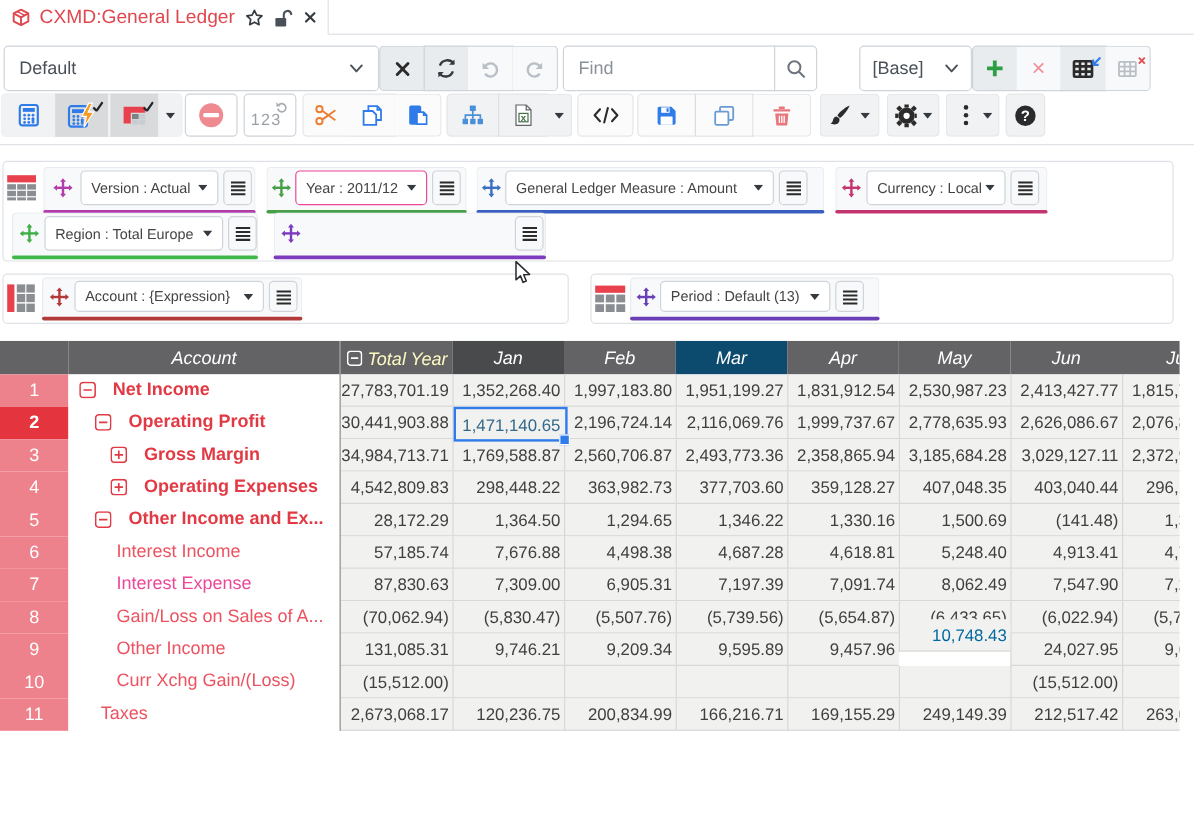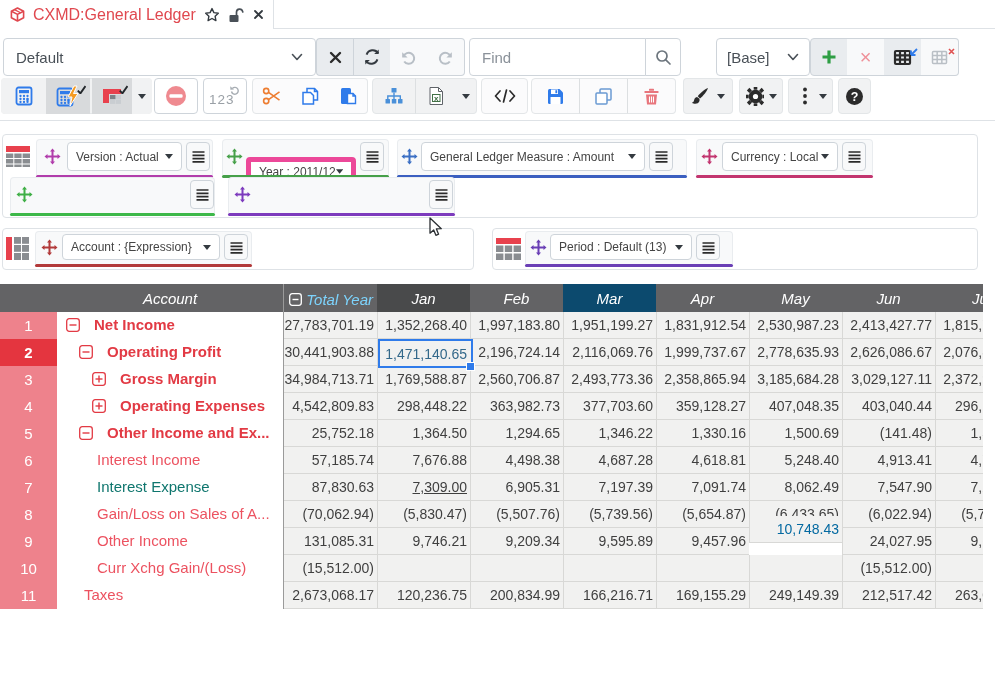--- a/index.html
+++ b/index.html
@@ -366,21 +366,21 @@
 <div class="abs" style="left:226px;top:148px;width:17px;height:17px;"><svg width="17" height="17" viewBox="0 0 17 17" style="">
         <g fill="#46a049">
           <path d="M8.5 0.5 L11 3.5 H6 Z"></path>
           <path d="M8.5 16.5 L11 13.5 H6 Z"></path>
 <path d="M0.5 8.5 L3.5 6 V11 Z"></path>
           <path d="M16.5 8.5 L13.5 6 V11 Z"></path>
 <rect x="7.5" y="2.8" width="2" height="11.4"></rect>
           <rect x="2.8" y="7.5" width="11.4" height="2"></rect>
         </g>
       </svg></div>
-<div class="abs" style="left:246px;top:142px;width:110px;height:29px;background:#fff;border:5px solid #ec4899;border-radius:4px;display:flex;align-items:center;justify-content:space-between;padding:0 8px;font-size:12px;color:#444;white-space:nowrap;margin-top:15px;">
+<div class="abs" style="left:246px;top:142px;width:110px;height:29px;background:#fff;border:1px solid #ec4899;border-radius:4px;display:flex;align-items:center;justify-content:space-between;padding:0 8px;font-size:12px;color:#444;white-space:nowrap;">
       <span>Year : 2011/12</span>
       <svg width="8" height="5" viewBox="0 0 8 5" style="">
         <path d="M0 0 L8 0 L4.0 5 Z" fill="#343a40"></path>
       </svg>
     </div>
 <div class="abs" style="left:360px;top:142px;width:24px;height:29px;background:#f8f9fa;border:1px solid #ced4da;border-radius:4px;display:flex;align-items:center;justify-content:center;">
       <svg width="15" height="15" viewBox="0 0 15 15" style="">
         <g stroke="#2b2b2b" stroke-width="1.7">
           <path d="M1.5 3 H13.5 M1.5 6.3 H13.5 M1.5 9.6 H13.5 M1.5 12.9 H13.5"></path>
         </g>
@@ -441,20 +441,26 @@
 <div class="abs" style="left:16px;top:186px;width:17px;height:17px;"><svg width="17" height="17" viewBox="0 0 17 17" style="">
         <g fill="#3faf46">
           <path d="M8.5 0.5 L11 3.5 H6 Z"></path>
           <path d="M8.5 16.5 L11 13.5 H6 Z"></path>
 <path d="M0.5 8.5 L3.5 6 V11 Z"></path>
           <path d="M16.5 8.5 L13.5 6 V11 Z"></path>
 <rect x="7.5" y="2.8" width="2" height="11.4"></rect>
           <rect x="2.8" y="7.5" width="11.4" height="2"></rect>
         </g>
       </svg></div>
+<div class="abs" style="left:37px;top:180px;width:149px;height:29px;background:#fff;border:1px solid #ced4da;border-radius:4px;display:flex;align-items:center;justify-content:space-between;padding:0 8px;font-size:12px;color:#444;white-space:nowrap;">
+      <span>Region : Total Europe</span>
+      <svg width="8" height="5" viewBox="0 0 8 5" style="">
+        <path d="M0 0 L8 0 L4.0 5 Z" fill="#343a40"></path>
+      </svg>
+    </div>
 <div class="abs" style="left:190px;top:180px;width:24px;height:29px;background:#f8f9fa;border:1px solid #ced4da;border-radius:4px;display:flex;align-items:center;justify-content:center;">
       <svg width="15" height="15" viewBox="0 0 15 15" style="">
         <g stroke="#2b2b2b" stroke-width="1.7">
           <path d="M1.5 3 H13.5 M1.5 6.3 H13.5 M1.5 9.6 H13.5 M1.5 12.9 H13.5"></path>
         </g>
       </svg>
     </div>
 <div class="abs" style="left:10px;top:213px;width:205px;height:3px;background:#3db849;border-radius:2px;"></div>
 <div class="abs" style="left:228px;top:177px;width:227px;height:36px;background:#f8f9fa;border:1px solid #e9ecef;border-bottom:none;border-radius:4px 4px 0 0;"></div>
 <div class="abs" style="left:234px;top:186px;width:17px;height:17px;"><svg width="17" height="17" viewBox="0 0 17 17" style="">
@@ -548,21 +554,21 @@
         </g>
       </svg>
     </div>
 <div class="abs" style="left:525px;top:264px;width:208px;height:3px;background:#6a3fb5;border-radius:2px;"></div>
 <div class="abs" style="left:429px;top:217px;width:14px;height:20px;z-index:50;"><svg width="14" height="20" viewBox="0 0 14 20" style="">
         <path d="M1 1 L1 16.2 L4.7 12.9 L6.9 18.3 L9.6 17.2 L7.4 11.9 L12.3 11.7 Z" fill="#fff" stroke="#2b2f33" stroke-width="1.3" stroke-linejoin="round"></path>
       </svg></div>
 <div class="abs" style="left:0;top:284px;width:983px;height:326px;overflow:hidden;">
 <div style="position:absolute;left:0px;top:0;width:57px;height:28px;background:#636365;color:#fff;font-style:italic;font-size:15px;display:flex;align-items:center;justify-content:center;"></div>
 <div style="position:absolute;left:57px;top:0;width:226px;height:28px;background:#636365;color:#fff;font-style:italic;font-size:15px;display:flex;align-items:center;justify-content:center;">Account</div>
-<div style="position:absolute;left:283px;top:0;width:94px;height:28px;background:#636365;color:#7dd3fc;font-style:italic;font-size:15px;">
+<div style="position:absolute;left:283px;top:0;width:94px;height:28px;background:#636365;color:#fef9c3;font-style:italic;font-size:15px;">
         <span style="position:absolute;left:6px;top:8px;"><svg width="13" height="13" viewBox="0 0 13 13" style="">
             <rect x="0.7" y="0.7" width="11.6" height="11.6" rx="2.5" fill="none" stroke="#fff" stroke-width="1.3"></rect>
             <path d="M3.5 6.5 H9.5" stroke="#fff" stroke-width="1.4"></path>
           </svg></span>
         <span style="position:absolute;right:4px;top:7px;">Total Year</span>
       </div>
 <div style="position:absolute;left:377px;top:0;width:93px;height:28px;background:#494a4b;color:#fff;font-style:italic;font-size:15px;display:flex;align-items:center;justify-content:center;">Jan</div>
 <div style="position:absolute;left:470px;top:0;width:93px;height:28px;background:#636365;color:#fff;font-style:italic;font-size:15px;display:flex;align-items:center;justify-content:center;">Feb</div>
 <div style="position:absolute;left:563px;top:0;width:93px;height:28px;background:#0c4a6e;color:#fff;font-style:italic;font-size:15px;display:flex;align-items:center;justify-content:center;">Mar</div>
 <div style="position:absolute;left:656px;top:0;width:93px;height:28px;background:#636365;color:#fff;font-style:italic;font-size:15px;display:flex;align-items:center;justify-content:center;">Apr</div>
@@ -636,21 +642,21 @@
 <div style="position:absolute;left:842px;top:109px;width:93px;height:27px;background:#f1f1f0;color:#3f3f3f;font-size:14px;display:flex;align-items:center;justify-content:flex-end;padding-right:3px;border-left:1px solid #d8d8d6;border-bottom:1px solid #d8d8d6;">403,040.44</div>
 <div style="position:absolute;left:935px;top:109px;width:93px;height:27px;background:#f1f1f0;color:#3f3f3f;font-size:14px;display:flex;align-items:center;justify-content:flex-end;padding-right:3px;border-left:1px solid #d8d8d6;border-bottom:1px solid #d8d8d6;">296,123.45</div>
 <div style="position:absolute;left:0;top:136px;width:57px;height:27px;background:#ee828c;color:#fff;font-size:15px;display:flex;align-items:center;justify-content:center;">5</div>
 <div style="position:absolute;left:57px;top:136px;width:226px;height:27px;background:#fff;color:#e23f48;font-size:15px;overflow:hidden;">
         <span style="position:absolute;left:22px;top:6px;"><svg width="14" height="14" viewBox="0 0 14 14" style="">
             <rect x="0.7" y="0.7" width="12.6" height="12.6" rx="2.5" fill="none" stroke="#e23a44" stroke-width="1.3"></rect>
             <path d="M3.5 7.0 H10.5" stroke="#e23a44" stroke-width="1.4"></path>
           </svg></span>
         <span style="position:absolute;left:50px;top:4px;font-weight:bold;white-space:nowrap;color:#e23a44;">Other Income and Ex...</span>
       </div>
-<div style="position:absolute;left:283px;top:136px;width:94px;height:27px;background:#f1f1f0;color:#3f3f3f;font-size:14px;display:flex;align-items:center;justify-content:flex-end;padding-right:3px;border-left:1px solid #d8d8d6;border-bottom:1px solid #d8d8d6;">25,752.18</div>
+<div style="position:absolute;left:283px;top:136px;width:94px;height:27px;background:#f1f1f0;color:#3f3f3f;font-size:14px;display:flex;align-items:center;justify-content:flex-end;padding-right:3px;border-left:1px solid #d8d8d6;border-bottom:1px solid #d8d8d6;">28,172.29</div>
 <div style="position:absolute;left:377px;top:136px;width:93px;height:27px;background:#f1f1f0;color:#3f3f3f;font-size:14px;display:flex;align-items:center;justify-content:flex-end;padding-right:3px;border-left:1px solid #d8d8d6;border-bottom:1px solid #d8d8d6;">1,364.50</div>
 <div style="position:absolute;left:470px;top:136px;width:93px;height:27px;background:#f1f1f0;color:#3f3f3f;font-size:14px;display:flex;align-items:center;justify-content:flex-end;padding-right:3px;border-left:1px solid #d8d8d6;border-bottom:1px solid #d8d8d6;">1,294.65</div>
 <div style="position:absolute;left:563px;top:136px;width:93px;height:27px;background:#f1f1f0;color:#3f3f3f;font-size:14px;display:flex;align-items:center;justify-content:flex-end;padding-right:3px;border-left:1px solid #d8d8d6;border-bottom:1px solid #d8d8d6;">1,346.22</div>
 <div style="position:absolute;left:656px;top:136px;width:93px;height:27px;background:#f1f1f0;color:#3f3f3f;font-size:14px;display:flex;align-items:center;justify-content:flex-end;padding-right:3px;border-left:1px solid #d8d8d6;border-bottom:1px solid #d8d8d6;">1,330.16</div>
 <div style="position:absolute;left:749px;top:136px;width:93px;height:27px;background:#f1f1f0;color:#3f3f3f;font-size:14px;display:flex;align-items:center;justify-content:flex-end;padding-right:3px;border-left:1px solid #d8d8d6;border-bottom:1px solid #d8d8d6;">1,500.69</div>
 <div style="position:absolute;left:842px;top:136px;width:93px;height:27px;background:#f1f1f0;color:#3f3f3f;font-size:14px;display:flex;align-items:center;justify-content:flex-end;padding-right:3px;border-left:1px solid #d8d8d6;border-bottom:1px solid #d8d8d6;">(141.48)</div>
 <div style="position:absolute;left:935px;top:136px;width:93px;height:27px;background:#f1f1f0;color:#3f3f3f;font-size:14px;display:flex;align-items:center;justify-content:flex-end;padding-right:3px;border-left:1px solid #d8d8d6;border-bottom:1px solid #d8d8d6;">1,345.67</div>
 <div style="position:absolute;left:0;top:163px;width:57px;height:27px;background:#ee828c;color:#fff;font-size:15px;display:flex;align-items:center;justify-content:center;">6</div>
 <div style="position:absolute;left:57px;top:163px;width:226px;height:27px;background:#fff;color:#e23f48;font-size:15px;overflow:hidden;">
         <span style="position:absolute;left:40px;top:4px;white-space:nowrap;color:#ec5260;">Interest Income</span>
@@ -658,24 +664,24 @@
 <div style="position:absolute;left:283px;top:163px;width:94px;height:27px;background:#f1f1f0;color:#3f3f3f;font-size:14px;display:flex;align-items:center;justify-content:flex-end;padding-right:3px;border-left:1px solid #d8d8d6;border-bottom:1px solid #d8d8d6;">57,185.74</div>
 <div style="position:absolute;left:377px;top:163px;width:93px;height:27px;background:#f1f1f0;color:#3f3f3f;font-size:14px;display:flex;align-items:center;justify-content:flex-end;padding-right:3px;border-left:1px solid #d8d8d6;border-bottom:1px solid #d8d8d6;">7,676.88</div>
 <div style="position:absolute;left:470px;top:163px;width:93px;height:27px;background:#f1f1f0;color:#3f3f3f;font-size:14px;display:flex;align-items:center;justify-content:flex-end;padding-right:3px;border-left:1px solid #d8d8d6;border-bottom:1px solid #d8d8d6;">4,498.38</div>
 <div style="position:absolute;left:563px;top:163px;width:93px;height:27px;background:#f1f1f0;color:#3f3f3f;font-size:14px;display:flex;align-items:center;justify-content:flex-end;padding-right:3px;border-left:1px solid #d8d8d6;border-bottom:1px solid #d8d8d6;">4,687.28</div>
 <div style="position:absolute;left:656px;top:163px;width:93px;height:27px;background:#f1f1f0;color:#3f3f3f;font-size:14px;display:flex;align-items:center;justify-content:flex-end;padding-right:3px;border-left:1px solid #d8d8d6;border-bottom:1px solid #d8d8d6;">4,618.81</div>
 <div style="position:absolute;left:749px;top:163px;width:93px;height:27px;background:#f1f1f0;color:#3f3f3f;font-size:14px;display:flex;align-items:center;justify-content:flex-end;padding-right:3px;border-left:1px solid #d8d8d6;border-bottom:1px solid #d8d8d6;">5,248.40</div>
 <div style="position:absolute;left:842px;top:163px;width:93px;height:27px;background:#f1f1f0;color:#3f3f3f;font-size:14px;display:flex;align-items:center;justify-content:flex-end;padding-right:3px;border-left:1px solid #d8d8d6;border-bottom:1px solid #d8d8d6;">4,913.41</div>
 <div style="position:absolute;left:935px;top:163px;width:93px;height:27px;background:#f1f1f0;color:#3f3f3f;font-size:14px;display:flex;align-items:center;justify-content:flex-end;padding-right:3px;border-left:1px solid #d8d8d6;border-bottom:1px solid #d8d8d6;">4,712.34</div>
 <div style="position:absolute;left:0;top:190px;width:57px;height:27px;background:#ee828c;color:#fff;font-size:15px;display:flex;align-items:center;justify-content:center;">7</div>
 <div style="position:absolute;left:57px;top:190px;width:226px;height:27px;background:#fff;color:#e23f48;font-size:15px;overflow:hidden;">
-        <span style="position:absolute;left:40px;top:4px;white-space:nowrap;color:#0f766e;">Interest Expense</span>
+        <span style="position:absolute;left:40px;top:4px;white-space:nowrap;color:#ec4899;">Interest Expense</span>
       </div>
 <div style="position:absolute;left:283px;top:190px;width:94px;height:27px;background:#f1f1f0;color:#3f3f3f;font-size:14px;display:flex;align-items:center;justify-content:flex-end;padding-right:3px;border-left:1px solid #d8d8d6;border-bottom:1px solid #d8d8d6;">87,830.63</div>
-<div style="position:absolute;left:377px;top:190px;width:93px;height:27px;background:#f1f1f0;color:#3f3f3f;font-size:14px;display:flex;align-items:center;justify-content:flex-end;padding-right:3px;border-left:1px solid #d8d8d6;border-bottom:1px solid #d8d8d6;text-decoration:underline;">7,309.00</div>
+<div style="position:absolute;left:377px;top:190px;width:93px;height:27px;background:#f1f1f0;color:#3f3f3f;font-size:14px;display:flex;align-items:center;justify-content:flex-end;padding-right:3px;border-left:1px solid #d8d8d6;border-bottom:1px solid #d8d8d6;">7,309.00</div>
 <div style="position:absolute;left:470px;top:190px;width:93px;height:27px;background:#f1f1f0;color:#3f3f3f;font-size:14px;display:flex;align-items:center;justify-content:flex-end;padding-right:3px;border-left:1px solid #d8d8d6;border-bottom:1px solid #d8d8d6;">6,905.31</div>
 <div style="position:absolute;left:563px;top:190px;width:93px;height:27px;background:#f1f1f0;color:#3f3f3f;font-size:14px;display:flex;align-items:center;justify-content:flex-end;padding-right:3px;border-left:1px solid #d8d8d6;border-bottom:1px solid #d8d8d6;">7,197.39</div>
 <div style="position:absolute;left:656px;top:190px;width:93px;height:27px;background:#f1f1f0;color:#3f3f3f;font-size:14px;display:flex;align-items:center;justify-content:flex-end;padding-right:3px;border-left:1px solid #d8d8d6;border-bottom:1px solid #d8d8d6;">7,091.74</div>
 <div style="position:absolute;left:749px;top:190px;width:93px;height:27px;background:#f1f1f0;color:#3f3f3f;font-size:14px;display:flex;align-items:center;justify-content:flex-end;padding-right:3px;border-left:1px solid #d8d8d6;border-bottom:1px solid #d8d8d6;">8,062.49</div>
 <div style="position:absolute;left:842px;top:190px;width:93px;height:27px;background:#f1f1f0;color:#3f3f3f;font-size:14px;display:flex;align-items:center;justify-content:flex-end;padding-right:3px;border-left:1px solid #d8d8d6;border-bottom:1px solid #d8d8d6;">7,547.90</div>
 <div style="position:absolute;left:935px;top:190px;width:93px;height:27px;background:#f1f1f0;color:#3f3f3f;font-size:14px;display:flex;align-items:center;justify-content:flex-end;padding-right:3px;border-left:1px solid #d8d8d6;border-bottom:1px solid #d8d8d6;">7,212.34</div>
 <div style="position:absolute;left:0;top:217px;width:57px;height:27px;background:#ee828c;color:#fff;font-size:15px;display:flex;align-items:center;justify-content:center;">8</div>
 <div style="position:absolute;left:57px;top:217px;width:226px;height:27px;background:#fff;color:#e23f48;font-size:15px;overflow:hidden;">
         <span style="position:absolute;left:40px;top:4px;white-space:nowrap;color:#ec5260;">Gain/Loss on Sales of A...</span>
       </div>

